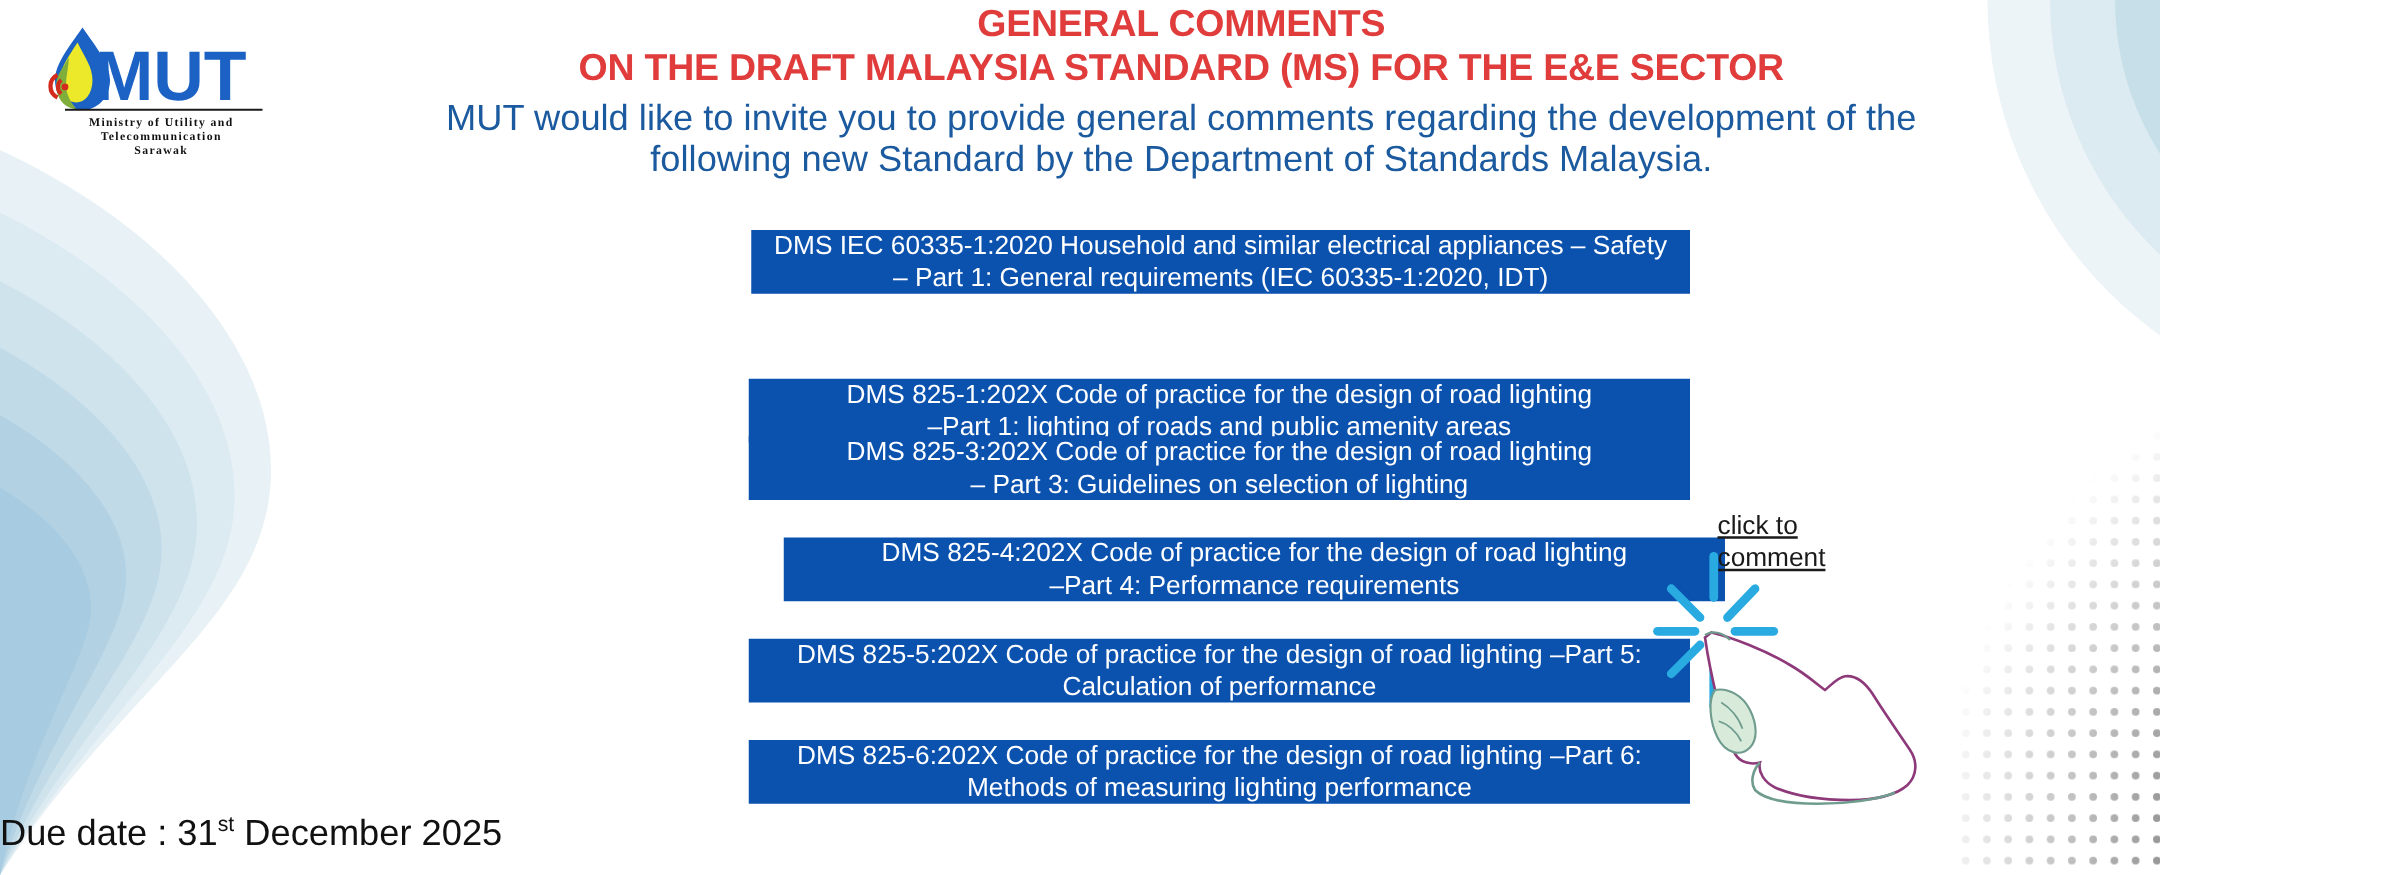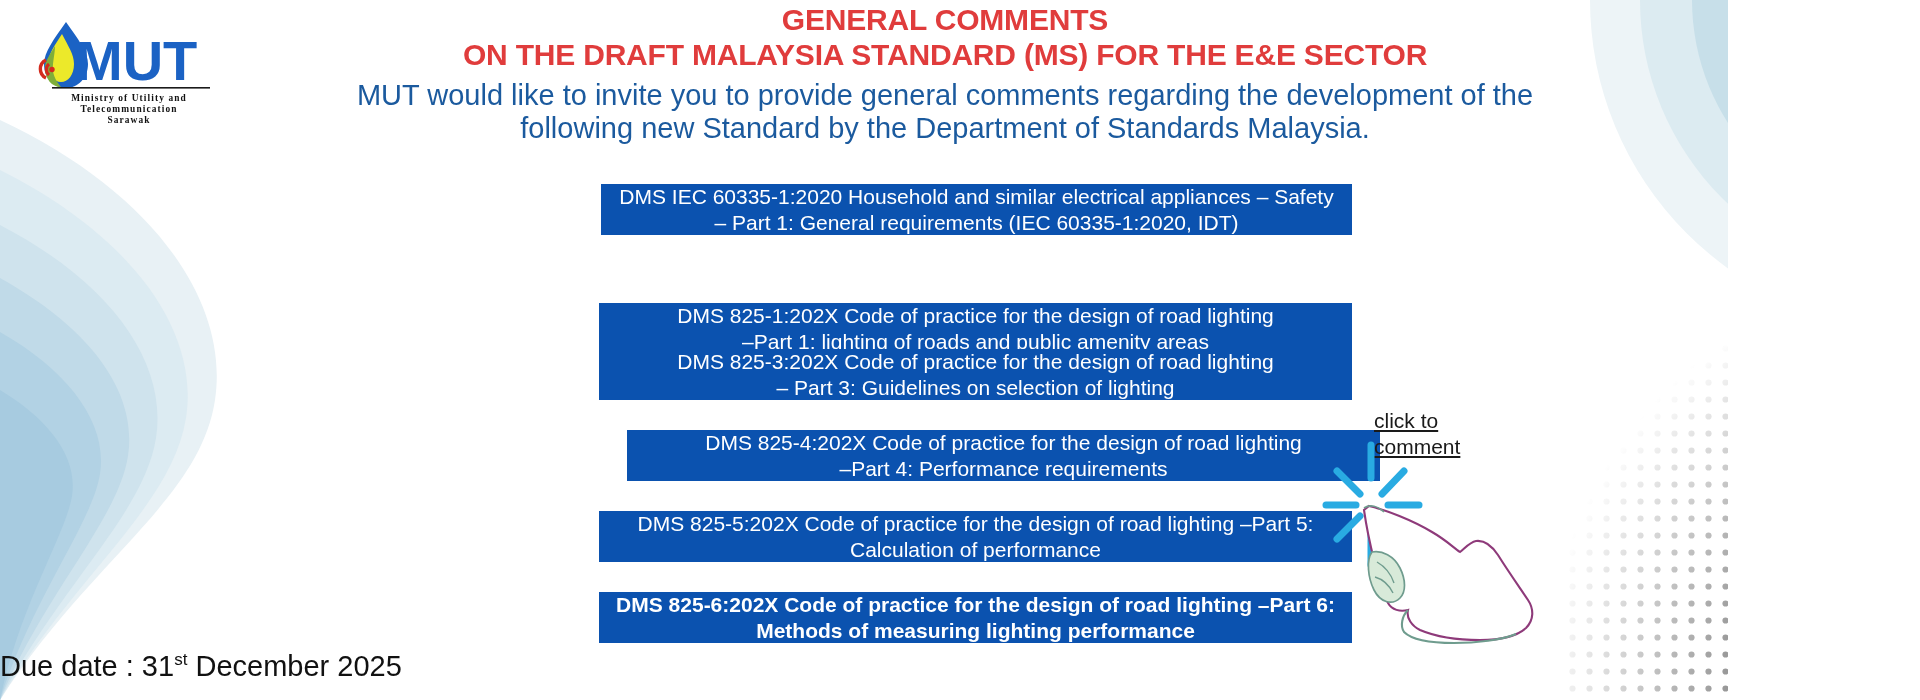--- a/index.html
+++ b/index.html
@@ -214,21 +214,21 @@
     <div class="bar" style="left:599px; top:246px; width:753px; height:51px;margin-left:28px;">
       <span class="ln">DMS 825-4:202X Code of practice for the design of road lighting</span>
       <span class="ln">–Part 4: Performance requirements</span>
     </div>
 
     <div class="bar" style="left:599px; top:327px; width:753px; height:51px;">
       <span class="ln">DMS 825-5:202X Code of practice for the design of road lighting –Part 5:</span>
       <span class="ln">Calculation of performance</span>
     </div>
 
-    <div class="bar" style="left:599px; top:408px; width:753px; height:51px;font-weight:bold;">
+    <div class="bar" style="left:599px; top:408px; width:753px; height:51px;">
       <span class="ln">DMS 825-6:202X Code of practice for the design of road lighting –Part 6:</span>
       <span class="ln">Methods of measuring lighting performance</span>
     </div>
   </div>
 
   <div id="click-note">
     <span>click to</span><br>
     <span>comment</span>
   </div>
 

